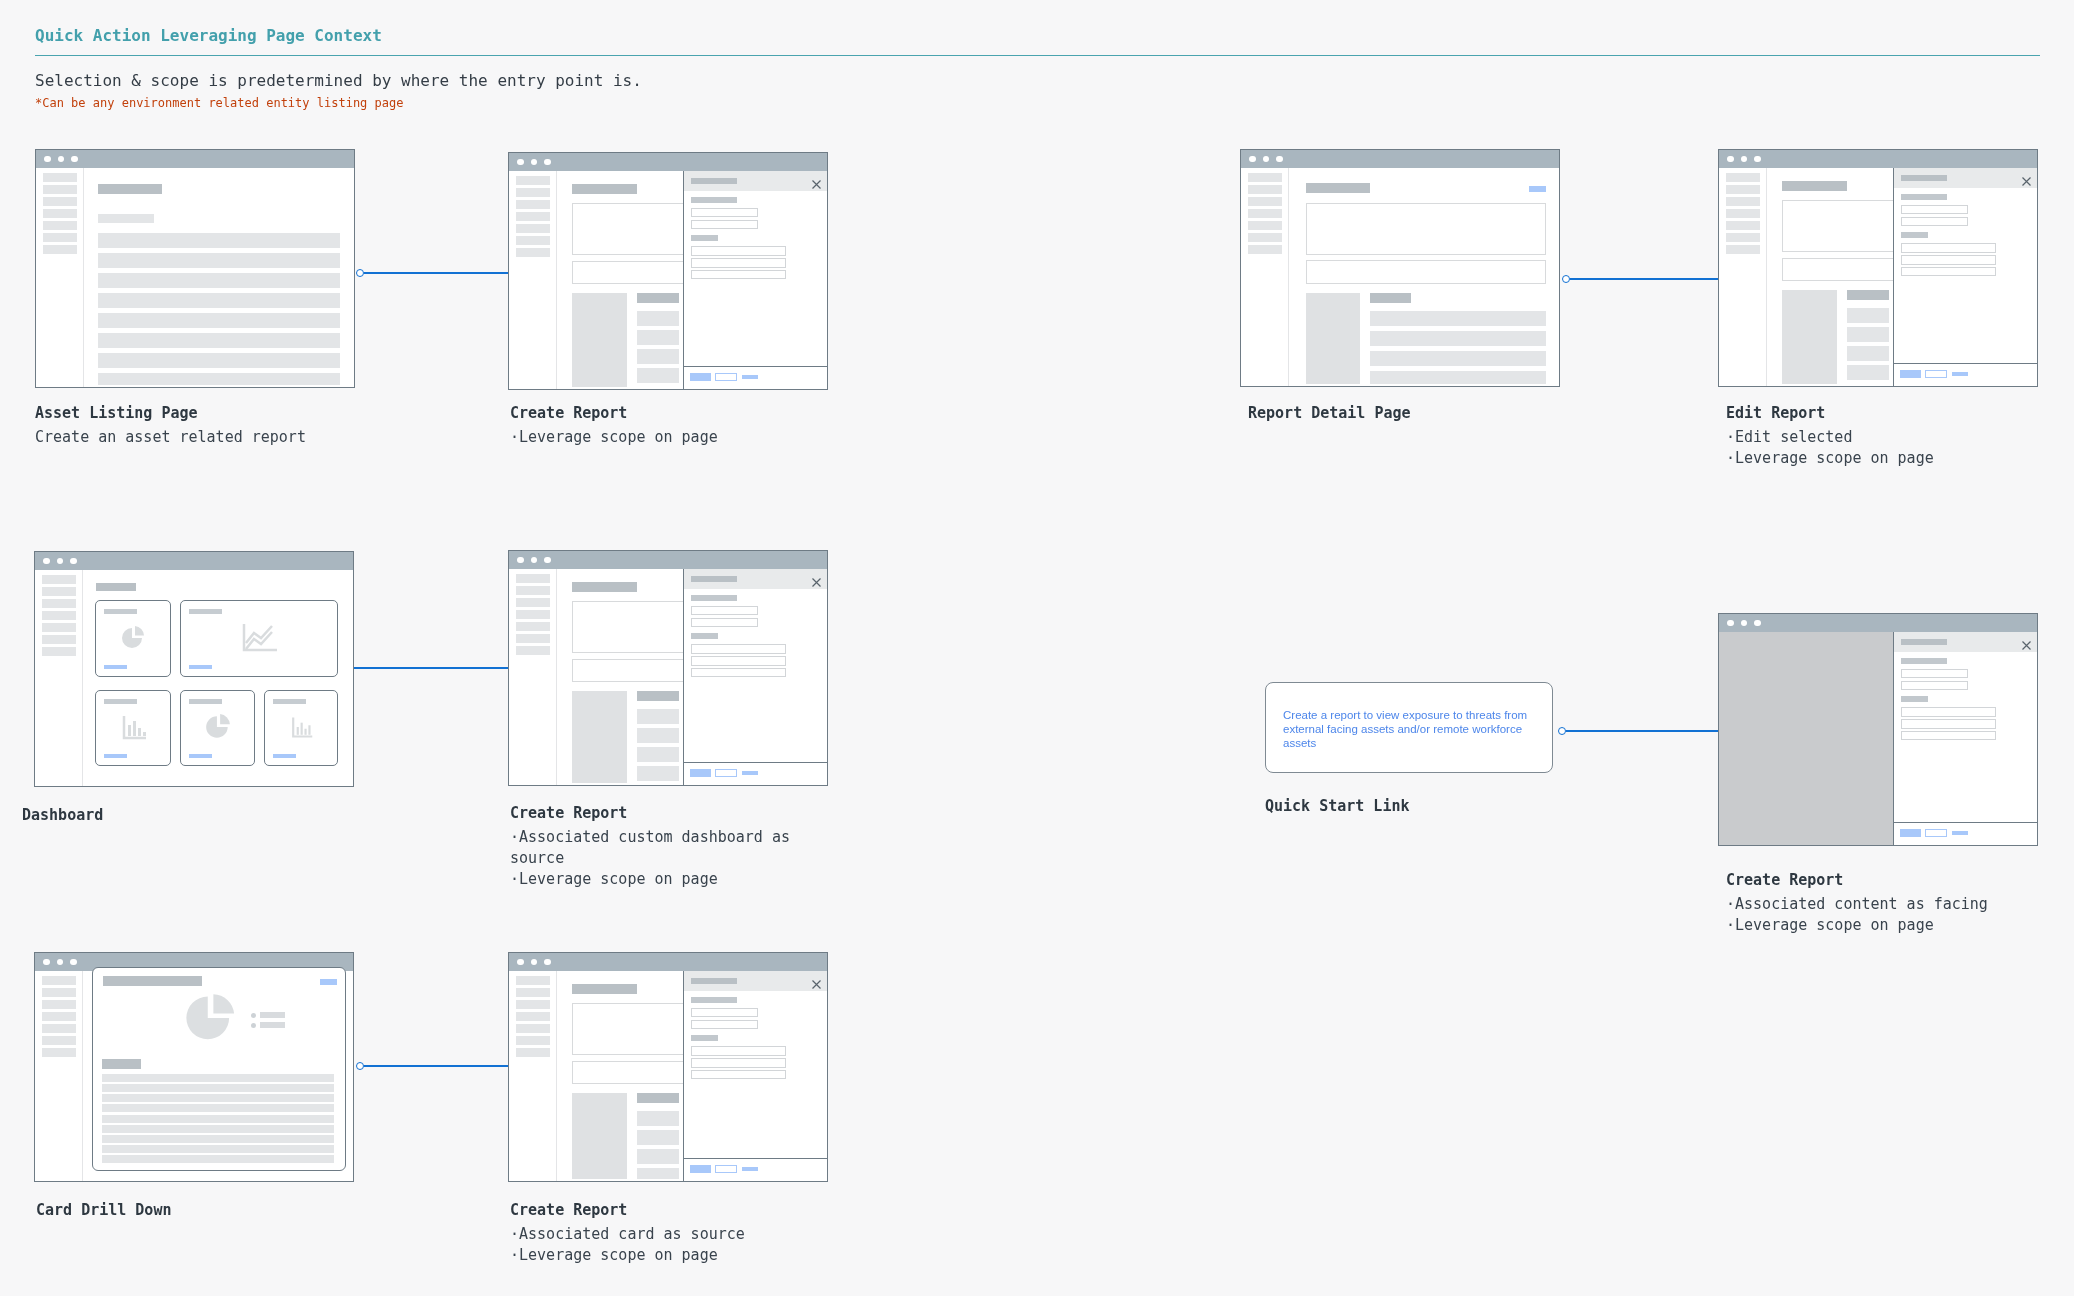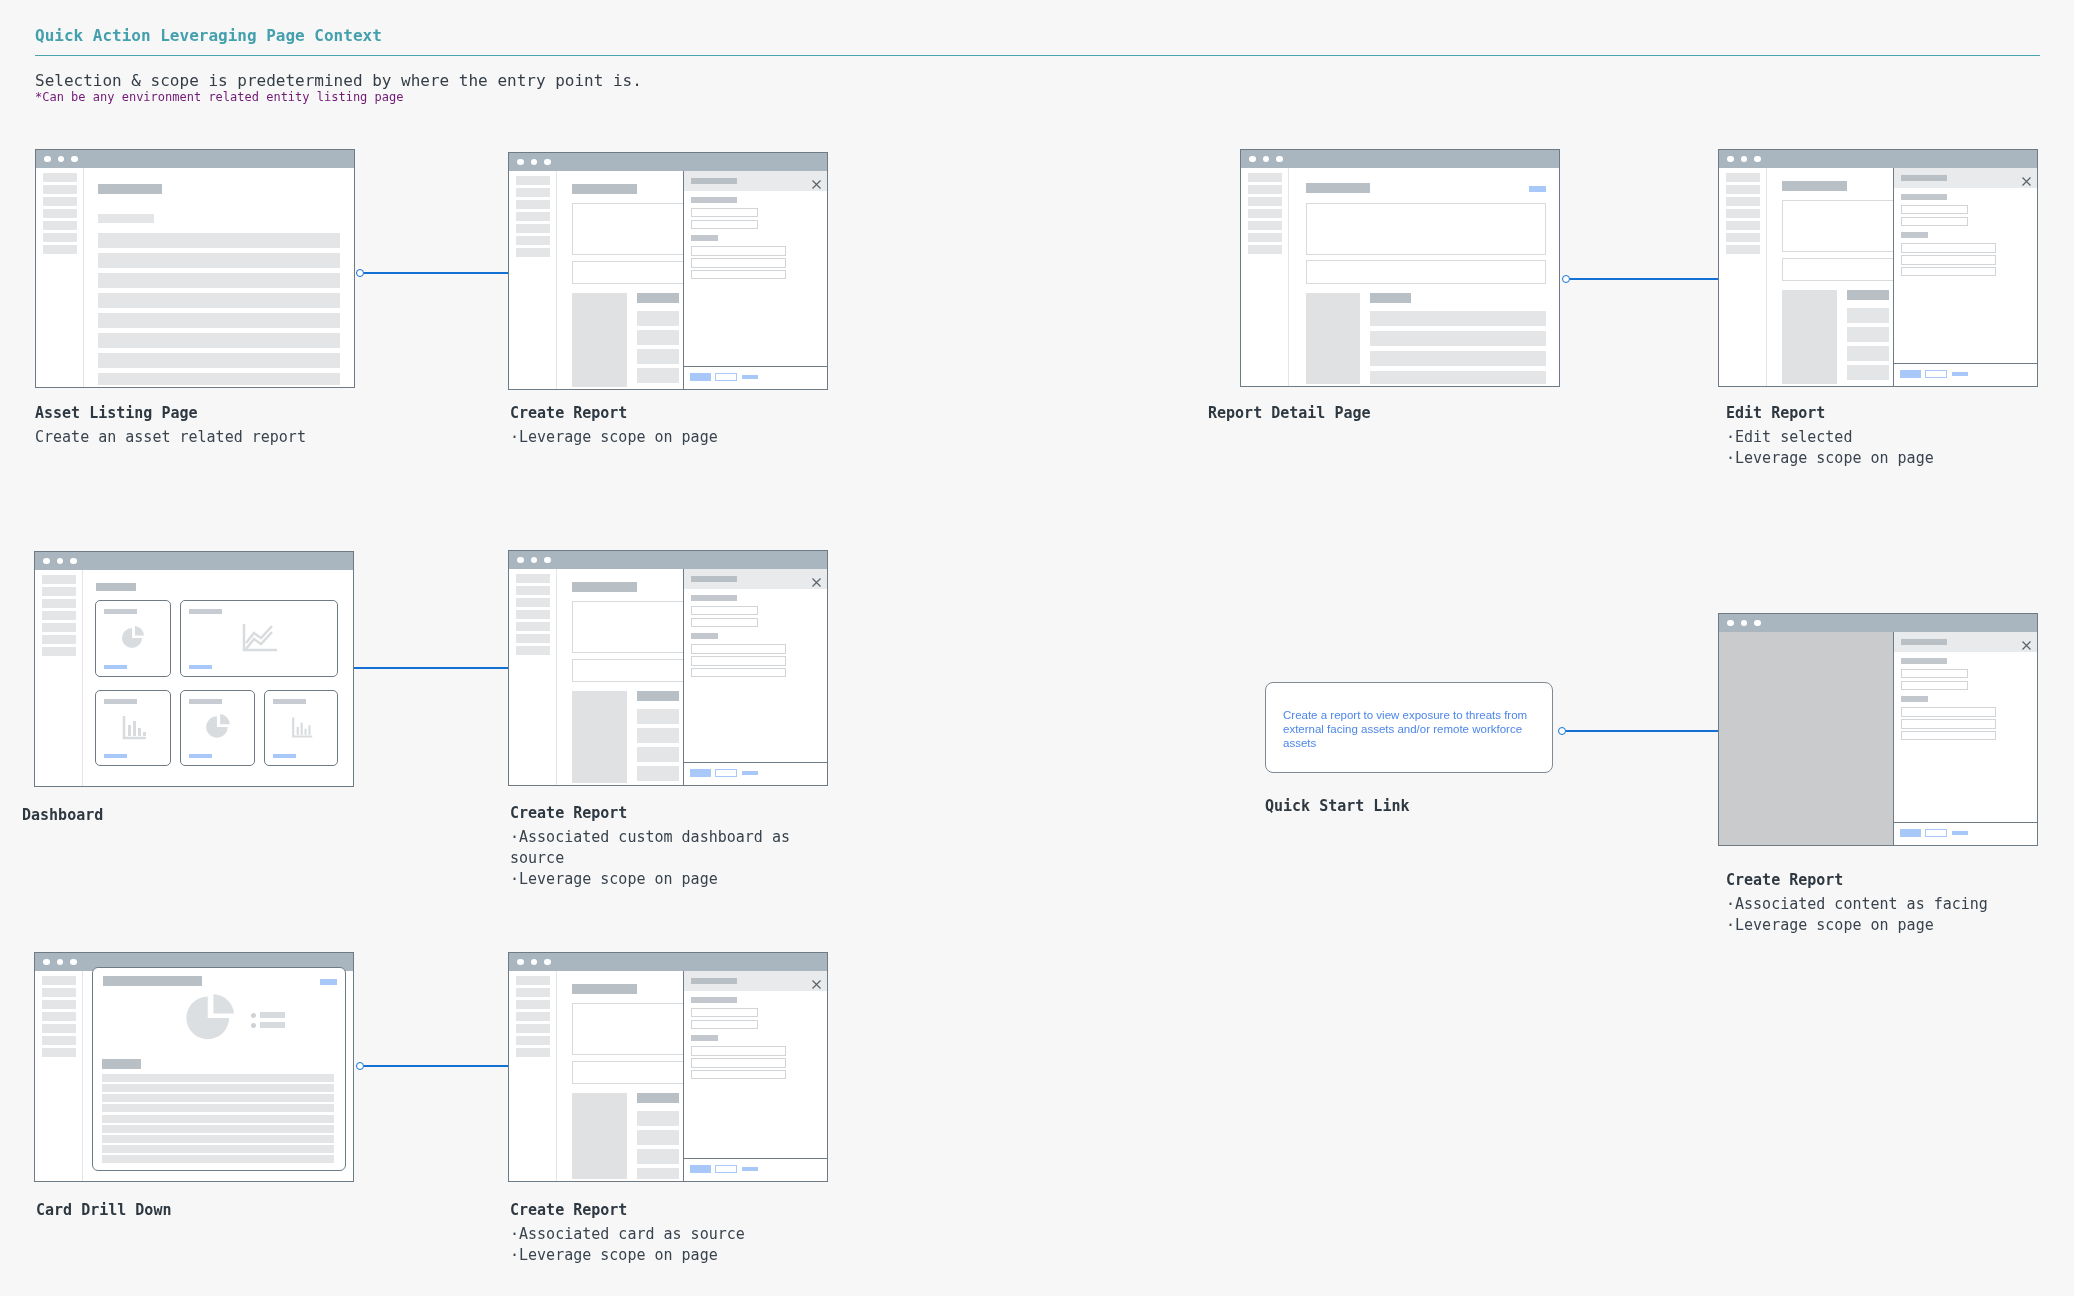--- a/index.html
+++ b/index.html
@@ -3,21 +3,21 @@
 <meta charset="utf-8">
 <style>
   html,body{margin:0;padding:0}
   body{width:2074px;height:1296px;position:relative;overflow:hidden;background:#f7f7f8;
        font-family:"DejaVu Sans Mono",monospace}
 
   
   .ptitle{position:absolute;left:35px;top:26px;font:700 16px/20px "DejaVu Sans Mono",monospace;color:#43a0ac;white-space:nowrap}
   .prule{position:absolute;left:35px;top:55px;width:2005px;border-top:1.5px solid #4aa4af}
   .psub{position:absolute;left:35px;top:71px;font:400 16px/20px "DejaVu Sans Mono",monospace;color:#343d46;white-space:nowrap}
-  .pnote{position:absolute;left:35px;top:90px;font:400 12px/15px "DejaVu Sans Mono",monospace;color:#701a75;white-space:nowrap}
+  .pnote{position:absolute;left:35px;top:96px;font:400 12px/15px "DejaVu Sans Mono",monospace;color:#c2410c;white-space:nowrap}
 
   
   .win{position:absolute;background:#fff;border:1.5px solid #6e7b85;box-sizing:border-box}
   .tbar{position:absolute;left:0;top:0;right:0;height:18px;background:#a9b6bf;display:flex;align-items:center;gap:7px;padding-left:8px;box-sizing:border-box}
   .dot{width:6.5px;height:6.5px;border-radius:50%;background:#fff;flex:0 0 auto}
   .sidenav{position:absolute;left:7px;top:23px;width:34px;display:flex;flex-direction:column;gap:3.5px}
   .sbar{height:8.5px;background:#e3e5e7}
   .vline{position:absolute;left:47px;top:18px;bottom:0;width:1px;background:#e4e5e7}
 
   
@@ -608,21 +608,21 @@
 </div>
 
 <div class="fl" style="left:35px;top:403px;width:420px">
   <div class="flabel">Asset Listing Page</div>
   <div class="fline">Create an asset related report</div>
 </div>
 <div class="fl" style="left:510px;top:403px;width:292px">
   <div class="flabel">Create Report</div>
   <div class="fline">·Leverage scope on page</div>
 </div>
-<div class="fl" style="left:1208px;top:403px;width:320px">
+<div class="fl" style="left:1248px;top:403px;width:320px">
   <div class="flabel">Report Detail Page</div>
 </div>
 <div class="fl" style="left:1726px;top:403px;width:330px">
   <div class="flabel">Edit Report</div>
   <div class="fline">·Edit selected</div>
   <div class="fline">·Leverage scope on page</div>
 </div>
 <div class="fl" style="left:22px;top:805px;width:320px">
   <div class="flabel">Dashboard</div>
 </div>

